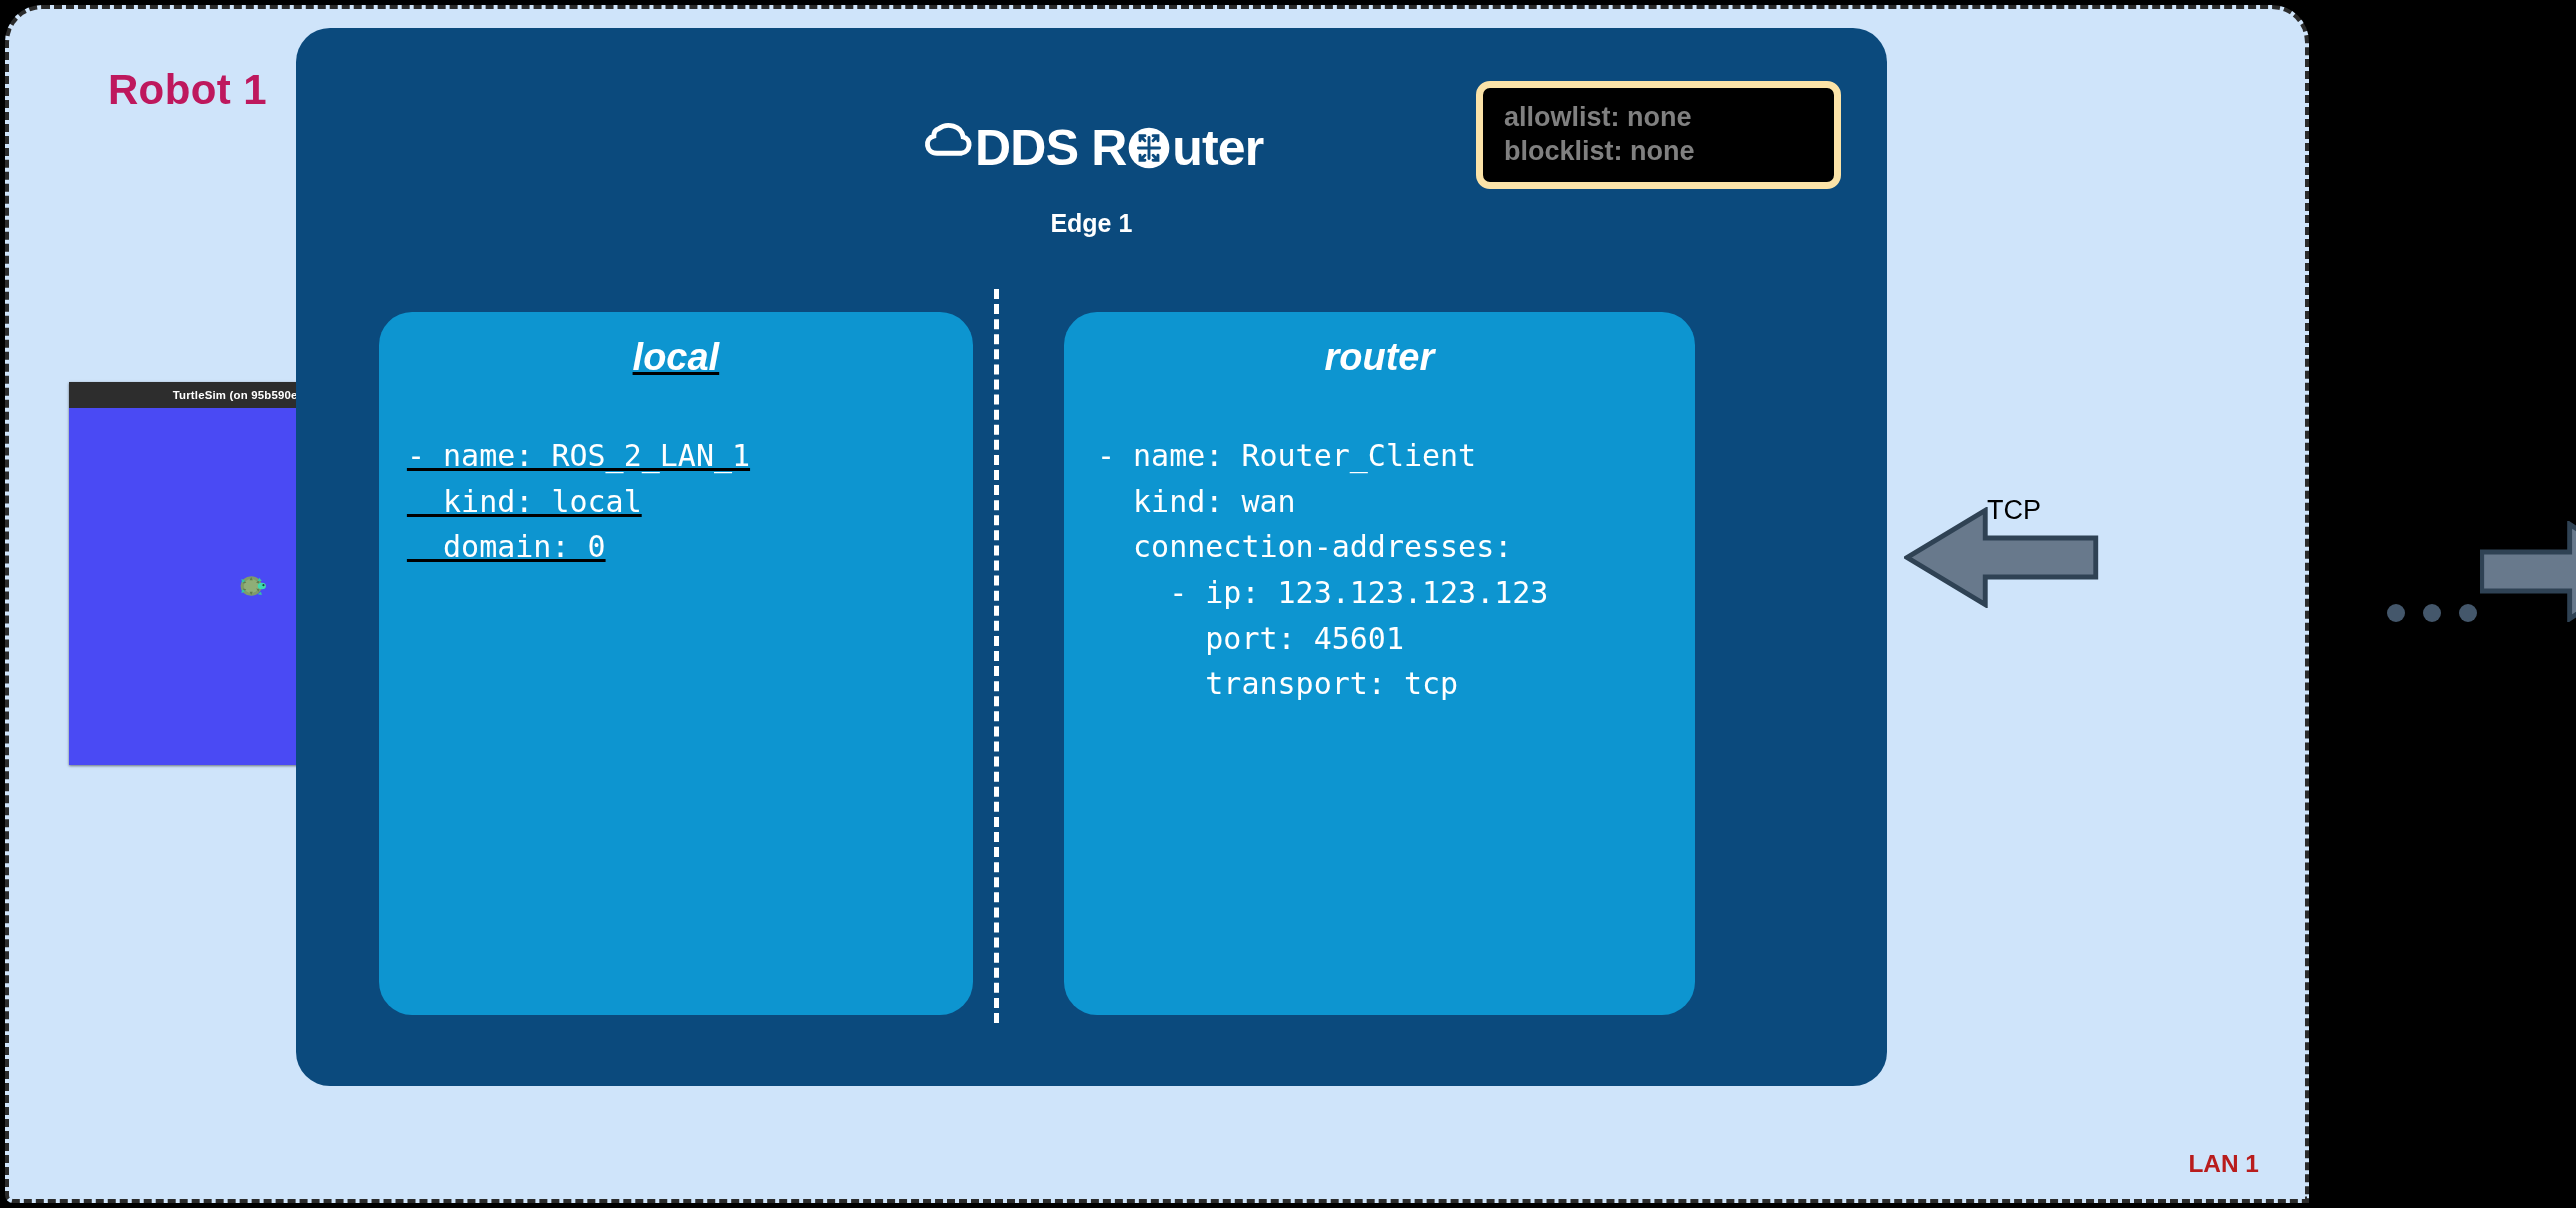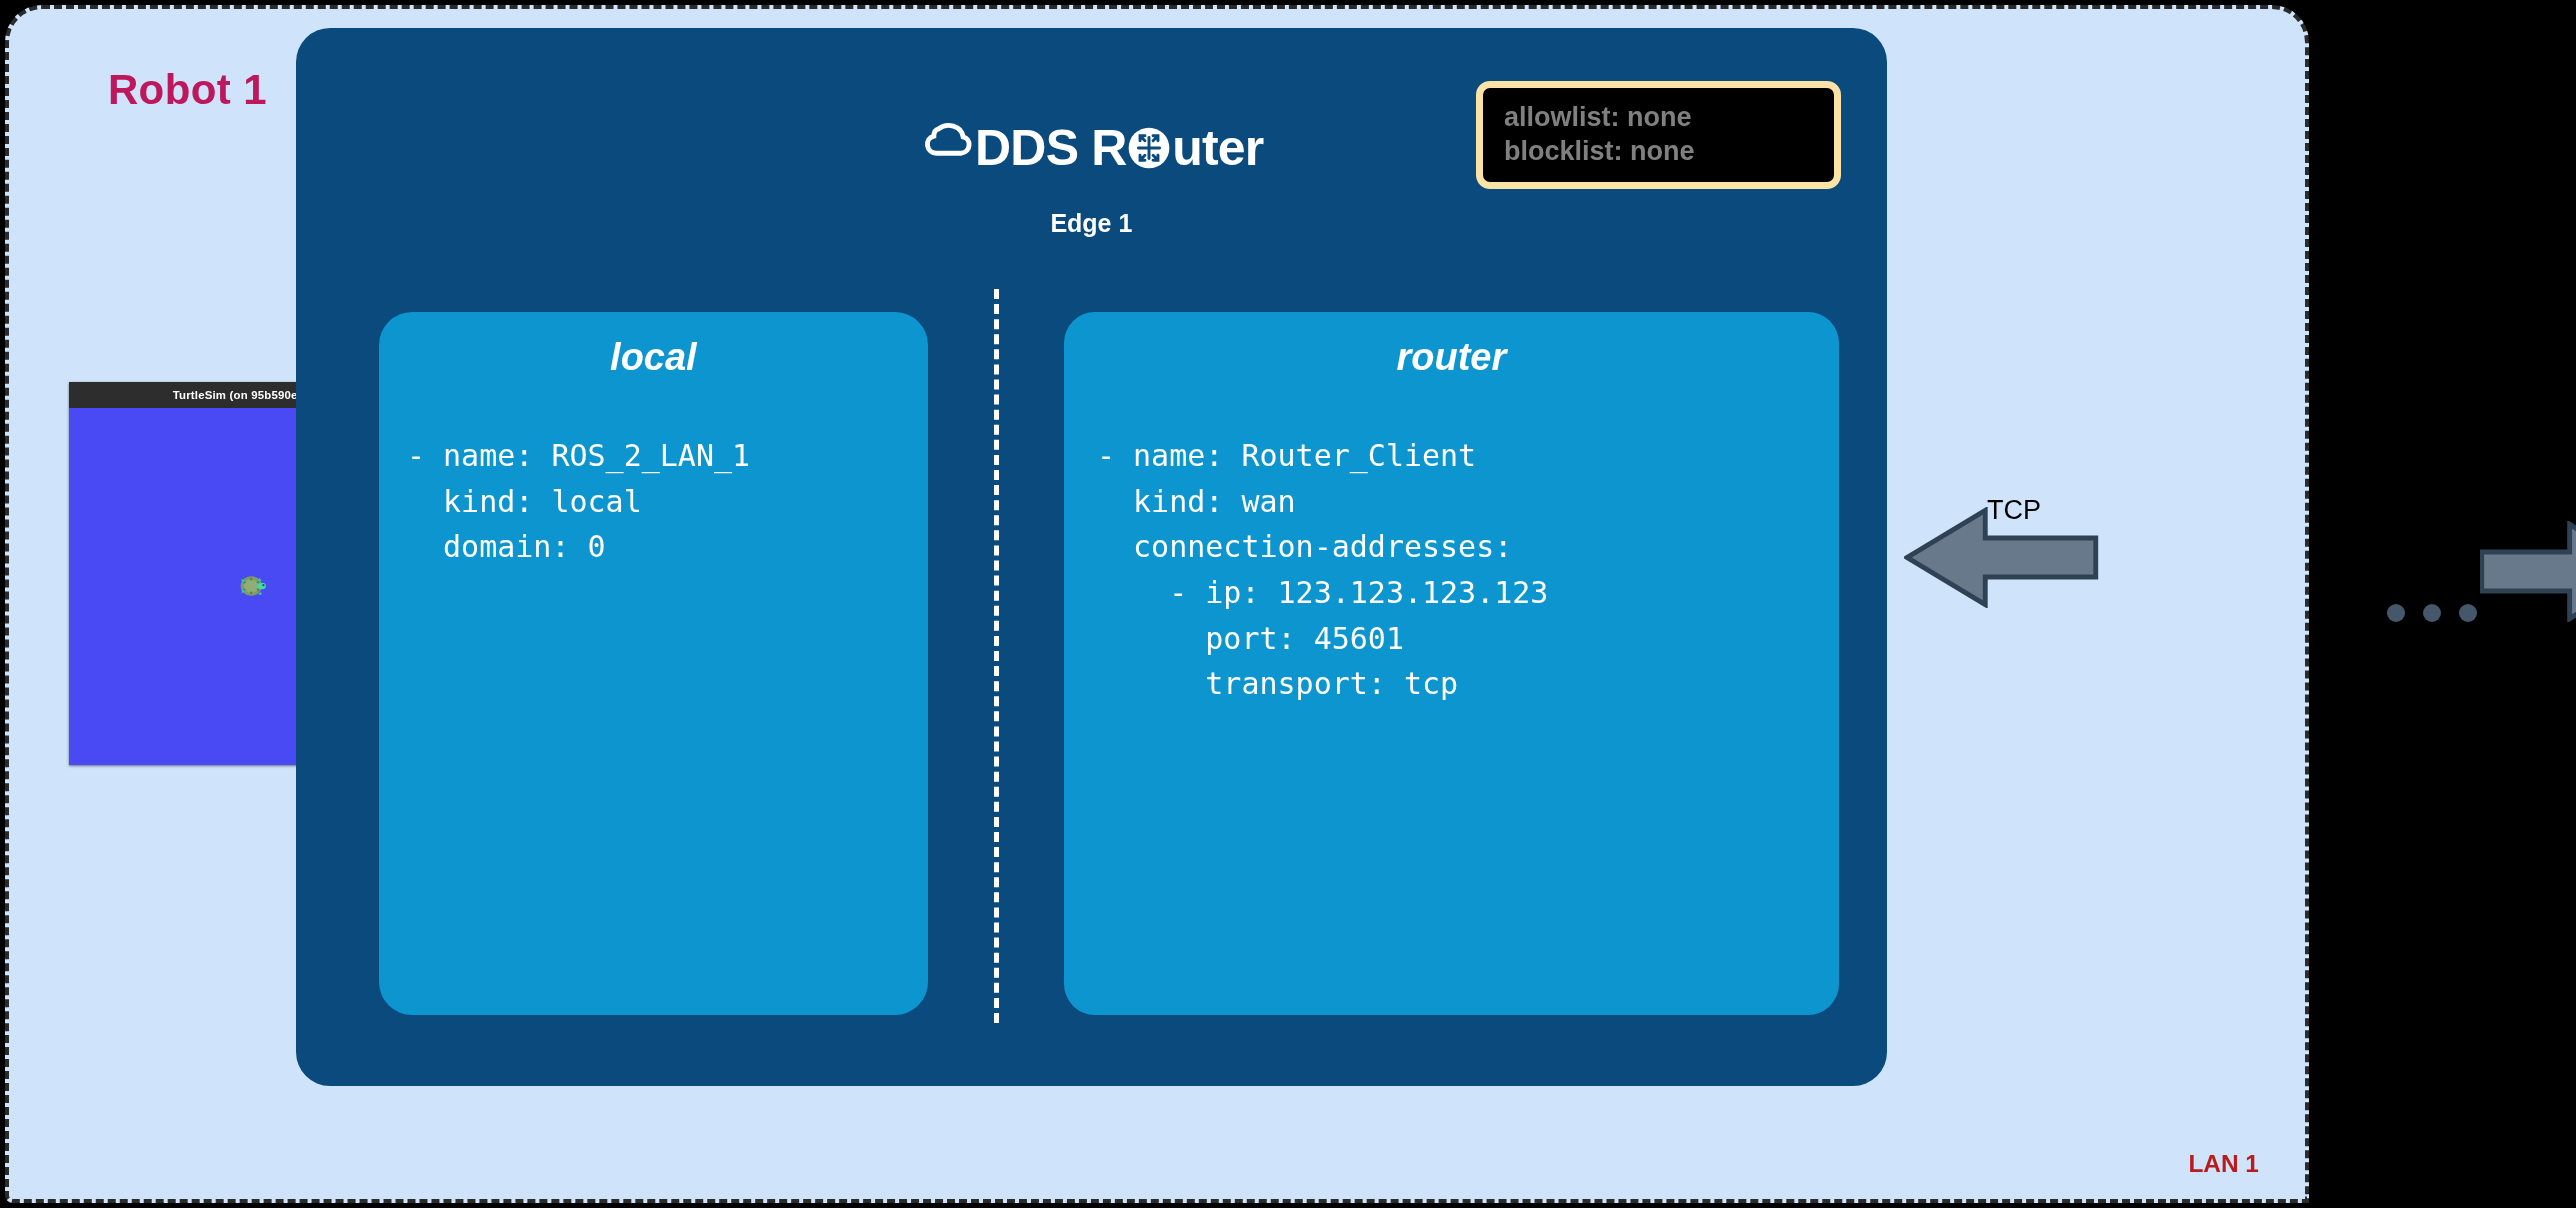--- a/index.html
+++ b/index.html
@@ -200,29 +200,29 @@
 
   
   .config-card {
     position: absolute;
     background: #0d95d0;
     border-radius: 33px;
   }
   #card-local {
     left: 656px;
     top: 326px;
-    width: 549px;
+    width: 594px;
     height: 703px;
+    text-decoration: underline;
   }
   #card-router {
     left: 1342px;
     top: 326px;
-    width: 775px;
+    width: 631px;
     height: 703px;
-    border-radius: 31px;
   }
   .card-title {
     text-align: center;
     color: #ffffff;
     font-size: 38px;
     font-weight: bold;
     font-style: italic;
     margin-top: 24.4px;
   }
   .card-body {

